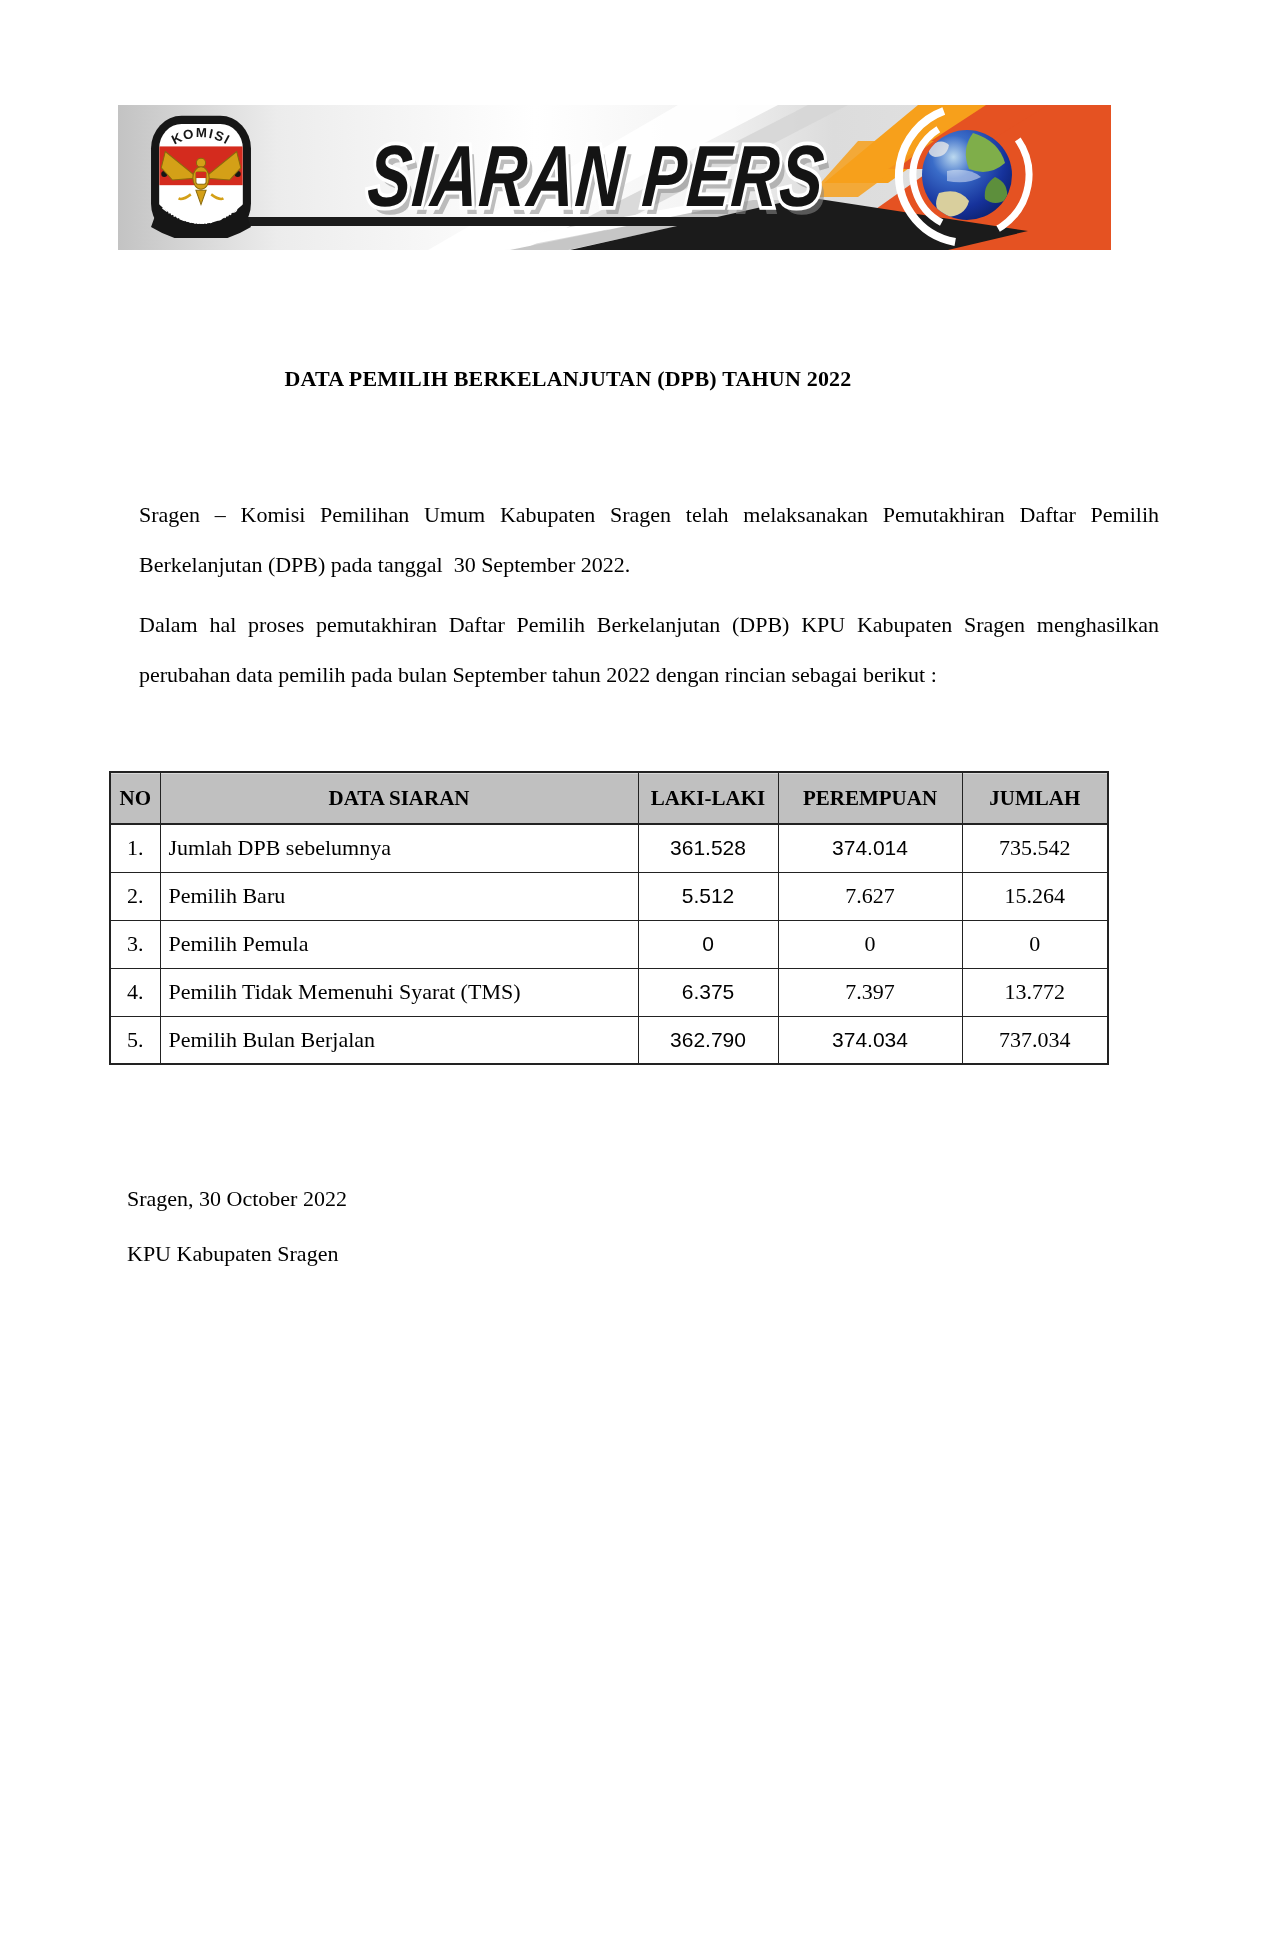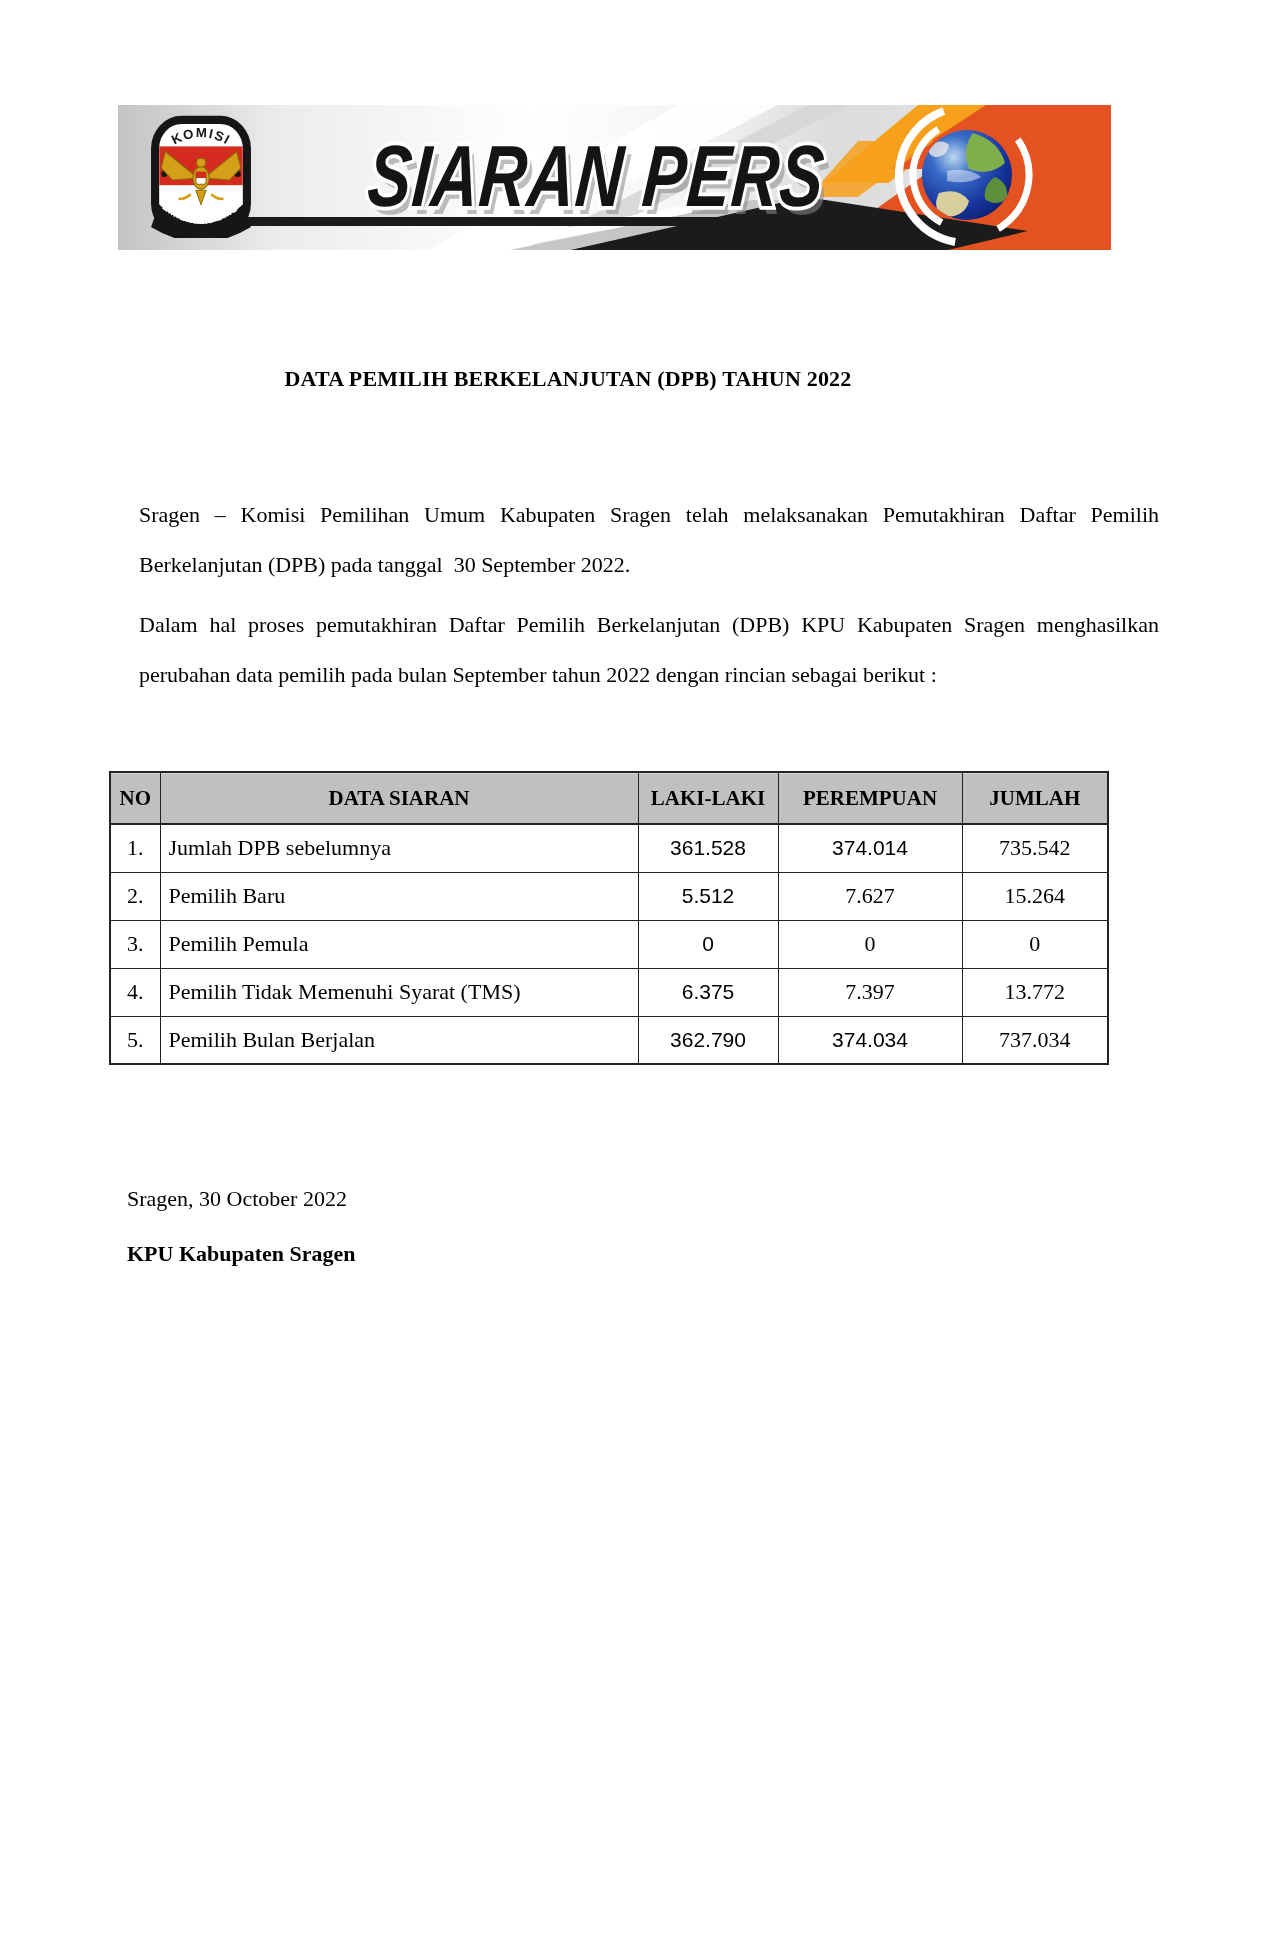--- a/index.html
+++ b/index.html
@@ -50,21 +50,21 @@
   }
   .data-table tbody tr{height:48px;}
   .c-no{text-align:center;}
   .c-label{text-align:left;padding-left:12px;}
   .c-num{text-align:center;}
   .sans{font-family:"Liberation Sans", sans-serif;font-size:21px;}
 
   
   .closing{position:absolute;left:127px;margin:0;font-size:22px;line-height:30px;}
   .closing-1{top:1184px;}
-  .closing-2{top:1239px;font-weight:bold;}
+  .closing-2{top:1239px;}
 </style>
 </head>
 <body>
 
 <div class="page">
 
   <div class="banner">
 
     <svg class="banner-deco" viewBox="0 0 993 145" preserveAspectRatio="none">
 

